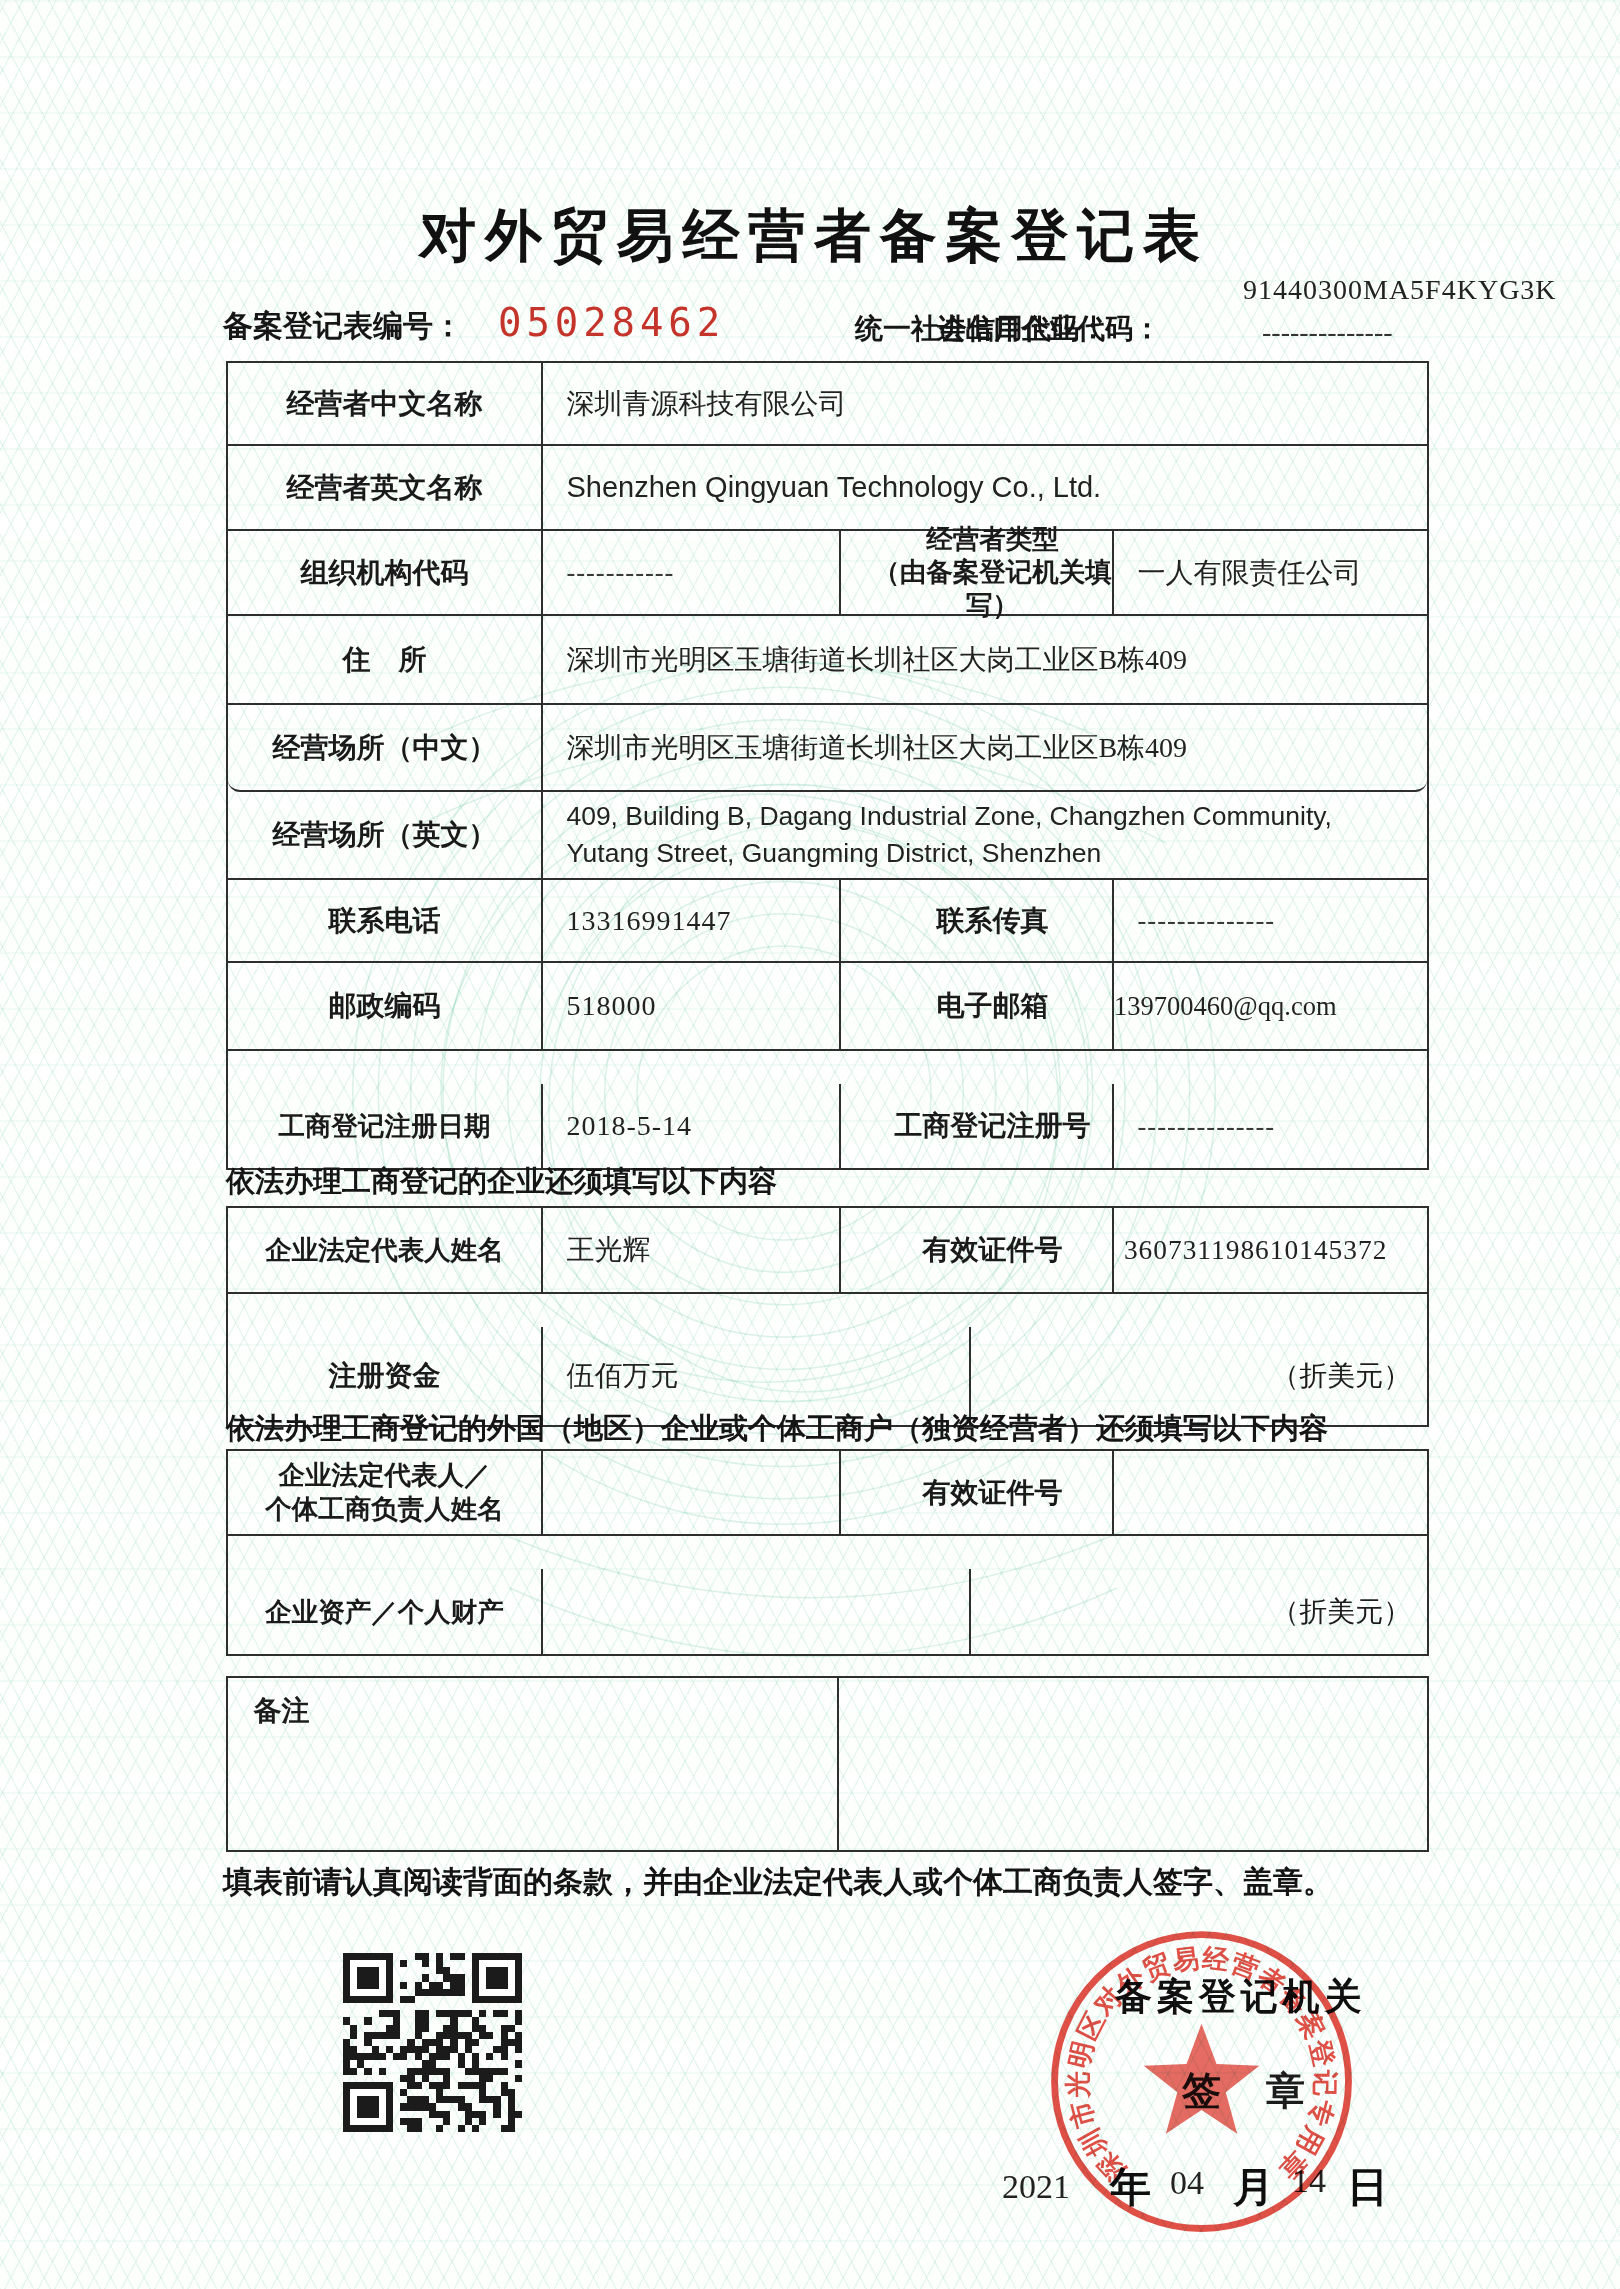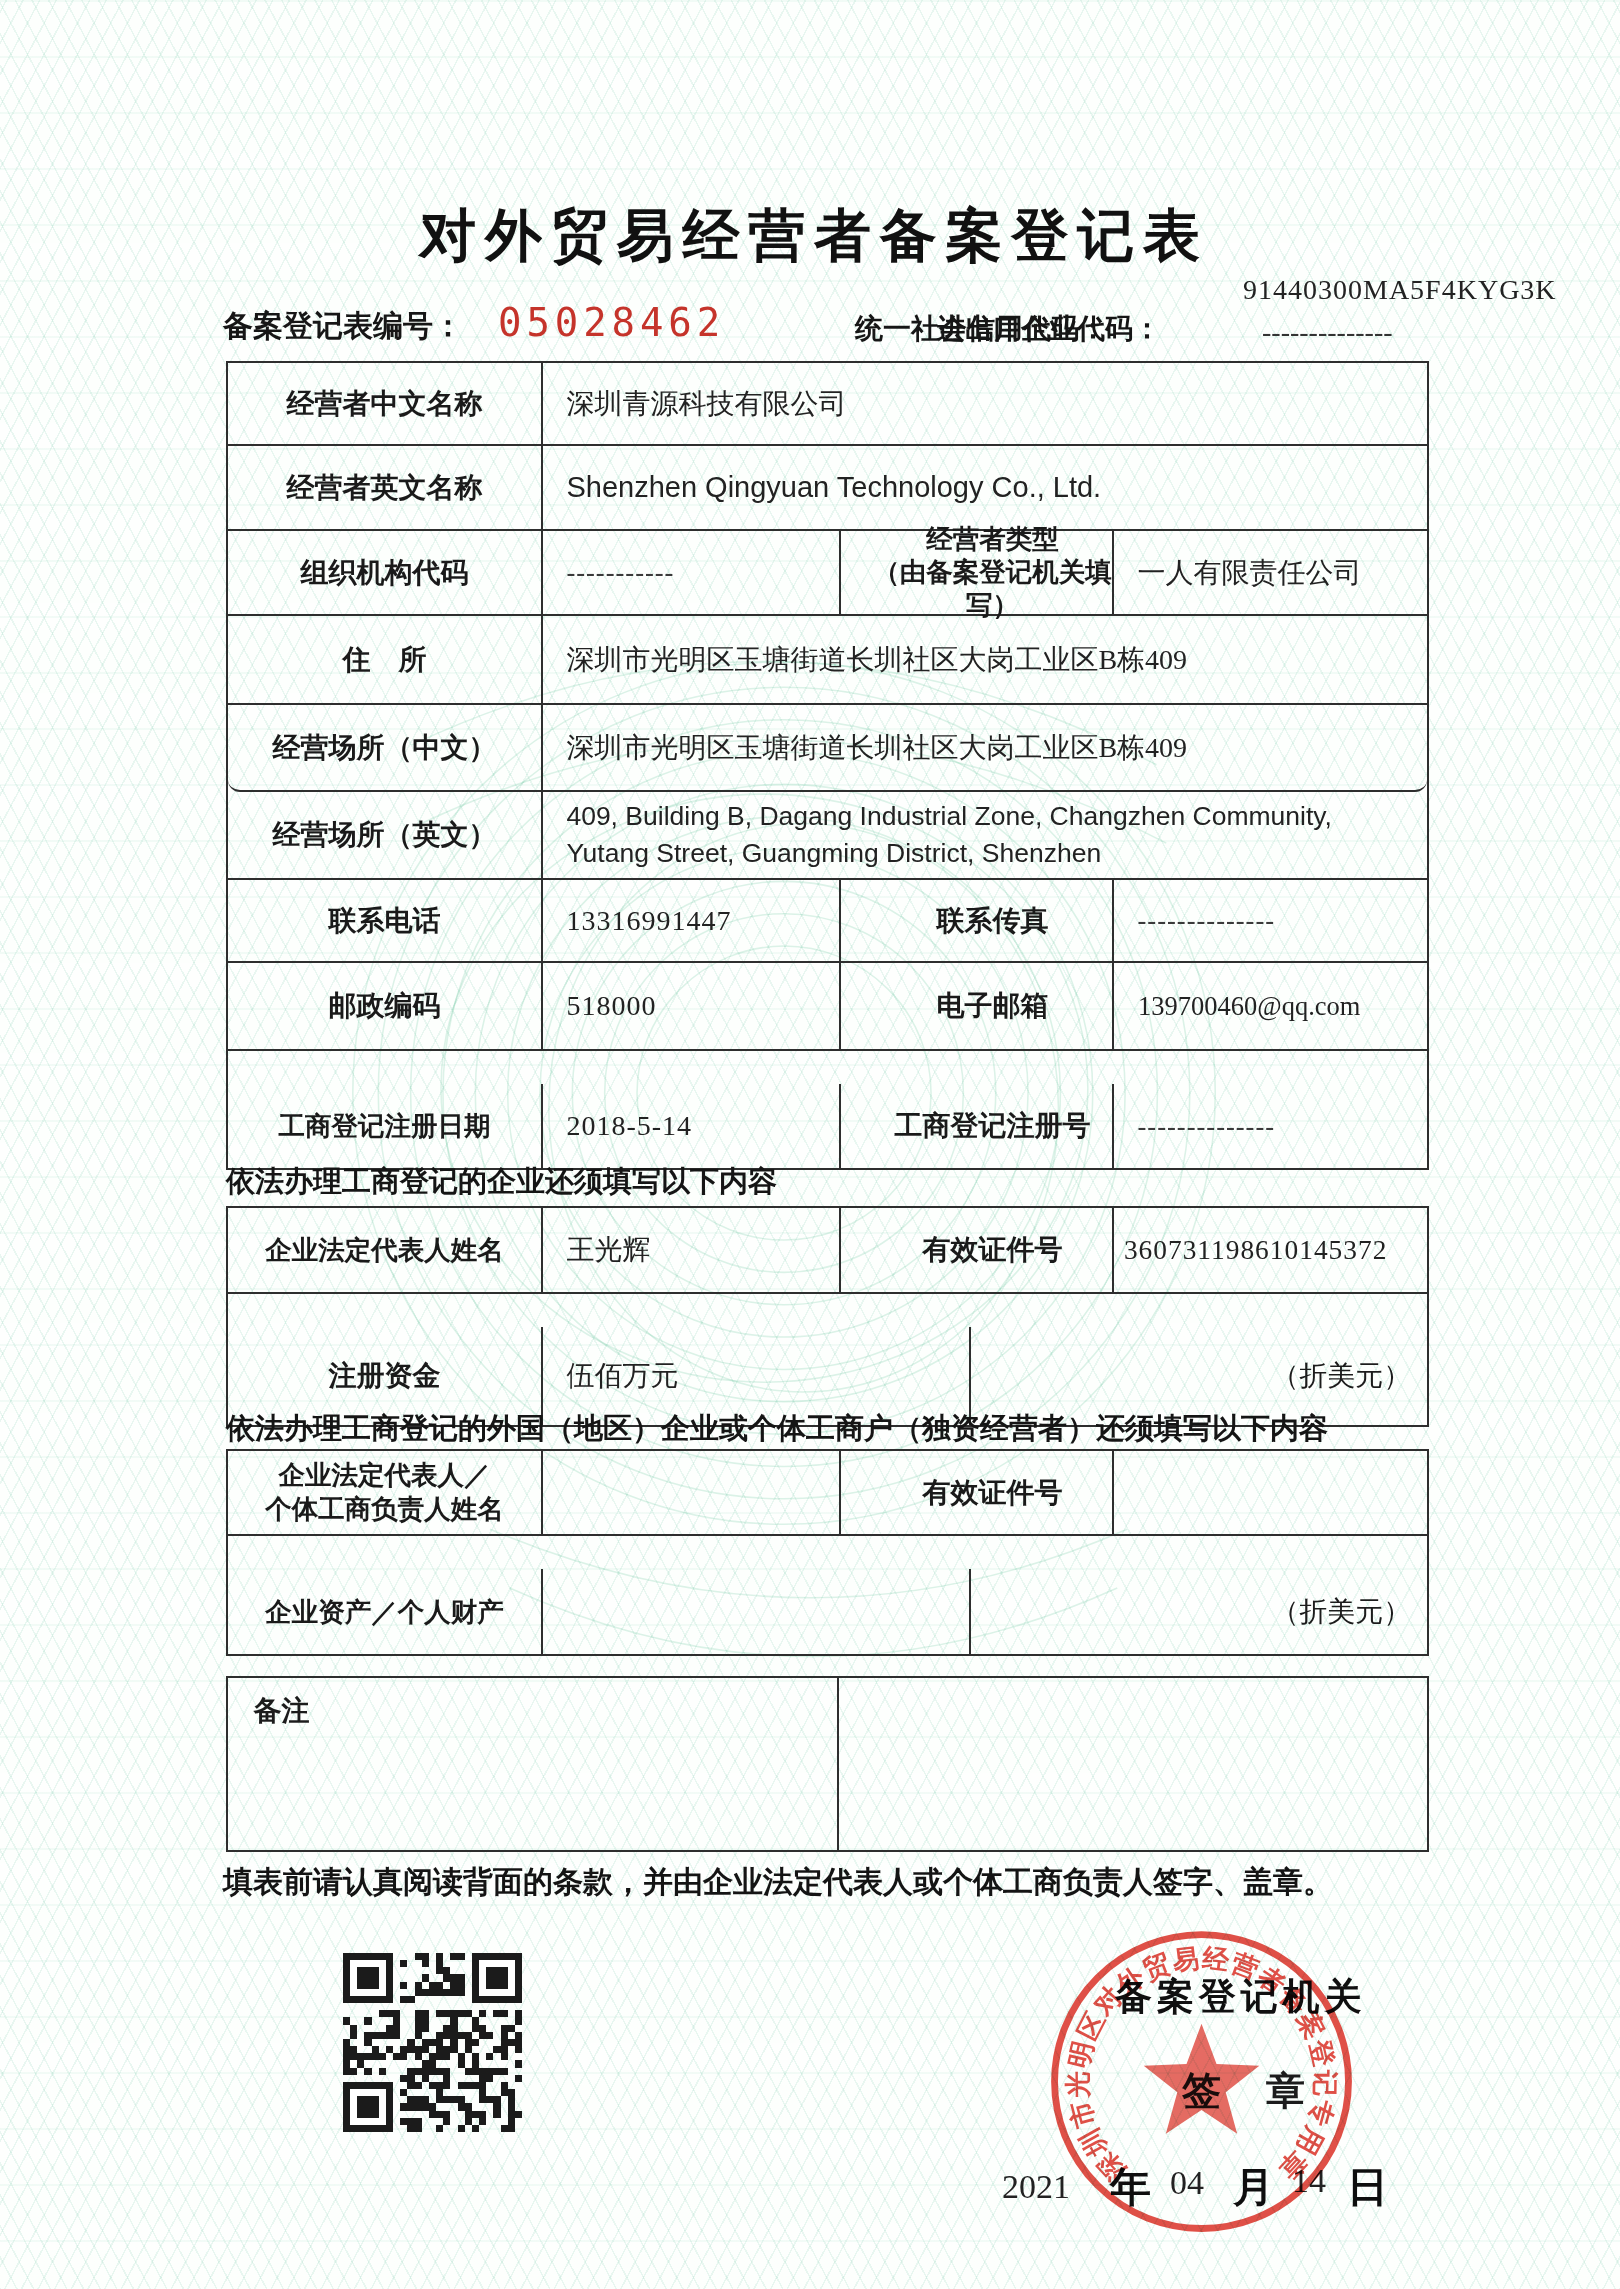--- a/index.html
+++ b/index.html
@@ -136,21 +136,21 @@
     <div class="row" style="height:83px;">
       <div class="cell lab w1">联系电话</div>
       <div class="cell val num w2">13316991447</div>
       <div class="cell lab w3">联系传真</div>
       <div class="cell val dash w4">--------------</div>
     </div>
     <div class="row" style="height:88px;">
       <div class="cell lab w1">邮政编码</div>
       <div class="cell val num w2">518000</div>
       <div class="cell lab w3">电子邮箱</div>
-      <div class="cell val w4" style="font-size:26.5px;padding-left:24px;">139700460@qq.com</div>
+      <div class="cell val w4" style="font-size:26.5px;padding-left:0;">139700460@qq.com</div>
     </div>
     <div class="row" style="height:84px;">
       <div class="cell lab w1" style="font-size:26.5px;">工商登记注册日期</div>
       <div class="cell val num w2">2018-5-14</div>
       <div class="cell lab w3">工商登记注册号</div>
       <div class="cell val dash w4">--------------</div>
     </div>
   </div>
 
   <div class="sec-head" style="top:1162px;">依法办理工商登记的企业还须填写以下内容</div>

